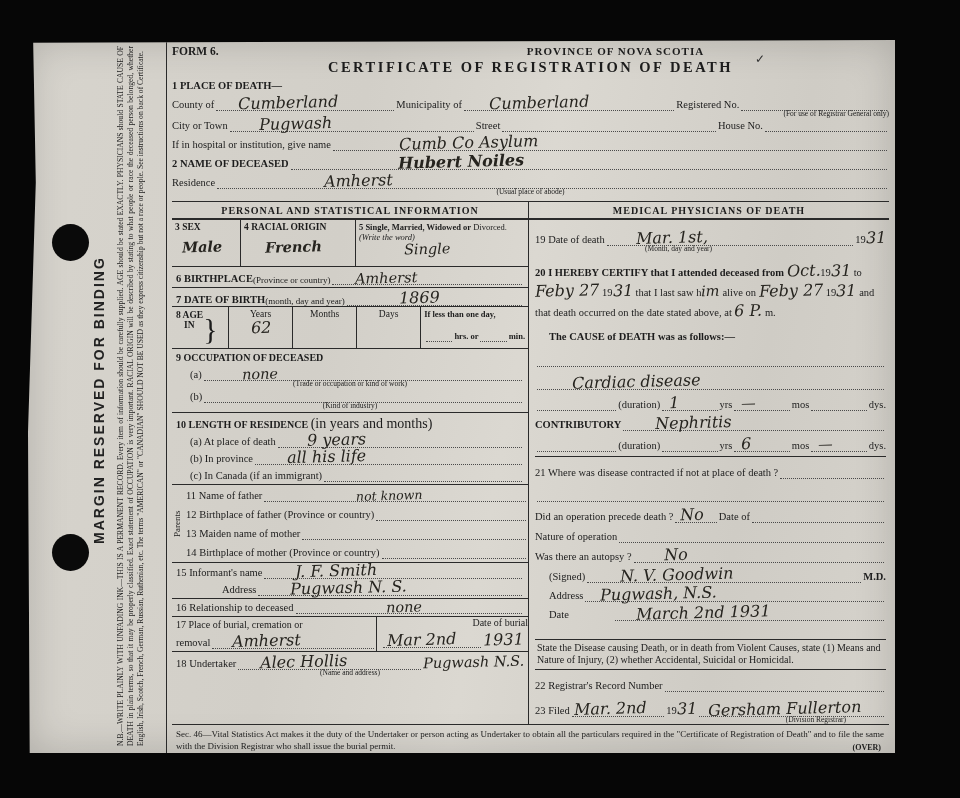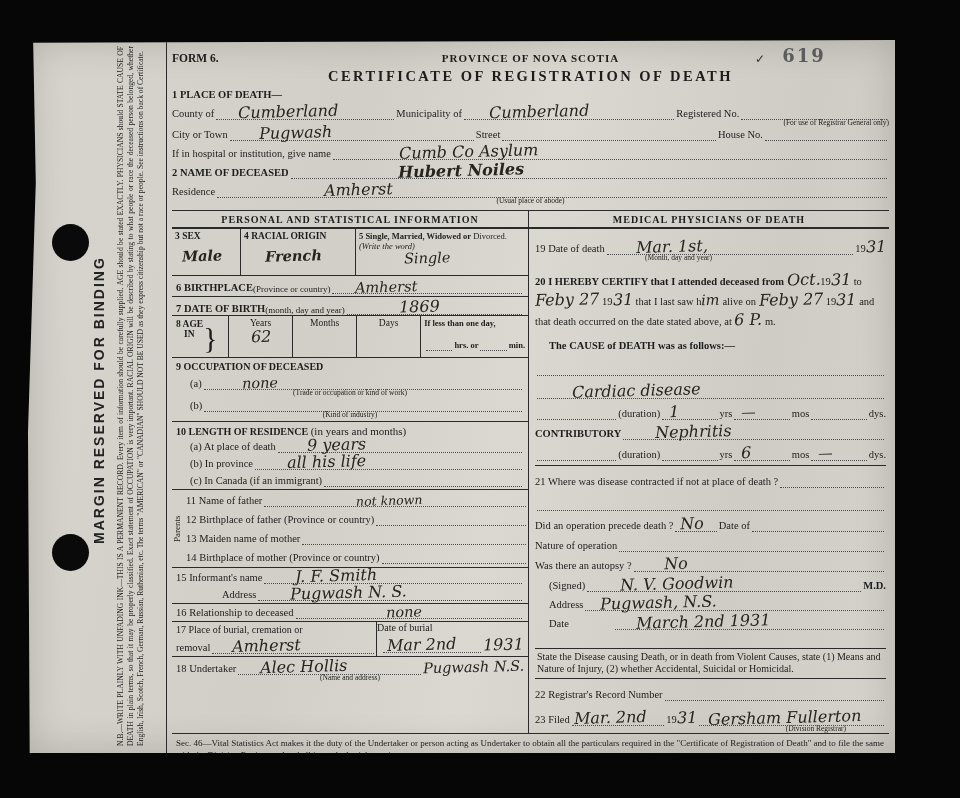--- a/index.html
+++ b/index.html
@@ -57,21 +57,21 @@
   .agecell{border-left:1px solid #2a2a2a;flex:1;text-align:center;padding-top:2px;position:relative;}
   .agecell .hw{position:absolute;top:13px;left:22px;}
   .agecell.wide{flex:1.6;font-size:8.5px;text-align:left;padding:2px 3px;}
   .blk{border-bottom:1px solid #2a2a2a;padding:3px 4px 2px;}
   .parents{display:flex;border-bottom:1px solid #2a2a2a;}
   .pword{width:14px;writing-mode:vertical-rl;transform:rotate(180deg);
          font-size:9px;text-align:center;border-right:none;padding:2px 0;}
   .pcol{flex:1;padding-top:1px;}
   .burial{display:flex;border-bottom:1px solid #2a2a2a;}
   .burL{width:200px;padding:2px 0 2px 4px;font-size:10px;}
-  .burR{flex:1;border-left:1px solid #2a2a2a;text-align:left;font-size:10px;position:relative;}
+  .burR{flex:1;border-left:1px solid #2a2a2a;text-align:right;font-size:10px;position:relative;}
   .note-sm{font-size:10px;border-top:1px solid #2a2a2a;border-bottom:1px solid #2a2a2a;
            padding:2px 2px;line-height:1.25;margin-top:18px;}
   .footer{font-size:9px;line-height:1.3;padding:4px 4px 0 4px;position:relative;}
   .over{position:absolute;right:8px;top:18px;font-size:8px;font-weight:bold;}
   .indent{margin-left:14px;} .indent2{margin-left:46px;}
   .capunder{display:flex;justify-content:center;font-size:7.5px;margin-top:-2px;}
 </style>
 </head>
 <body>
 
@@ -82,21 +82,20 @@
   <div class="margin-headline">MARGIN RESERVED FOR BINDING</div>
   <div class="margin-note">N.B.—WRITE PLAINLY WITH UNFADING INK—THIS IS A PERMANENT RECORD.  Every item of information should be carefully supplied. AGE should be stated EXACTLY.  PHYSICIANS should STATE CAUSE OF DEATH in plain terms, so that it may be properly classified.  Exact statement of OCCUPATION is very important.  RACIAL ORIGIN will be described by stating to what people or race the deceased person belonged, whether English, Irish, Scotch, French, German, Russian, Ruthenian, etc.  The terms "AMERICAN" or "CANADIAN" SHOULD NOT BE USED as they express citizenship but not a race or people.  See instructions on back of Certificate.</div>
 
   <div class="form">
     <div class="checkmark">✓</div>
 
 
     <div class="headrow">
       <div class="form6">FORM 6.</div>
       <div class="province">PROVINCE OF NOVA SCOTIA</div>
-      <div class="stamp">619</div>
     </div>
 
     <div class="title">CERTIFICATE OF REGISTRATION OF DEATH</div>
 
     <div class="fieldrow bold" style="margin-top:4px;">
       <span class="lbl">1 PLACE OF DEATH—</span>
     </div>
 
     <div class="fieldrow">
       <span class="lbl">County of</span>
@@ -232,21 +231,21 @@
             <span class="dots"></span>
           </div>
           <div class="capunder">
               <span>(Kind of industry)</span>
             </div>
         </div>
 
         <div class="blk">
           <div style="font-size:10px;">
             <span class="bold">10 LENGTH OF RESIDENCE</span>
-            <span style="font-size:11px;">(in years and months)</span>
+            <span style="font-size:14px;">(in years and months)</span>
           </div>
           <div class="fieldrow indent" style="margin-top:3px;">
             <span class="lbl">(a) At place of death</span>
             <span class="dots">
                 <span class="hw big">9 years</span>
               </span>
           </div>
           <div class="fieldrow indent" style="margin-top:4px;">
             <span class="lbl">(b) In province</span>
             <span class="dots">

